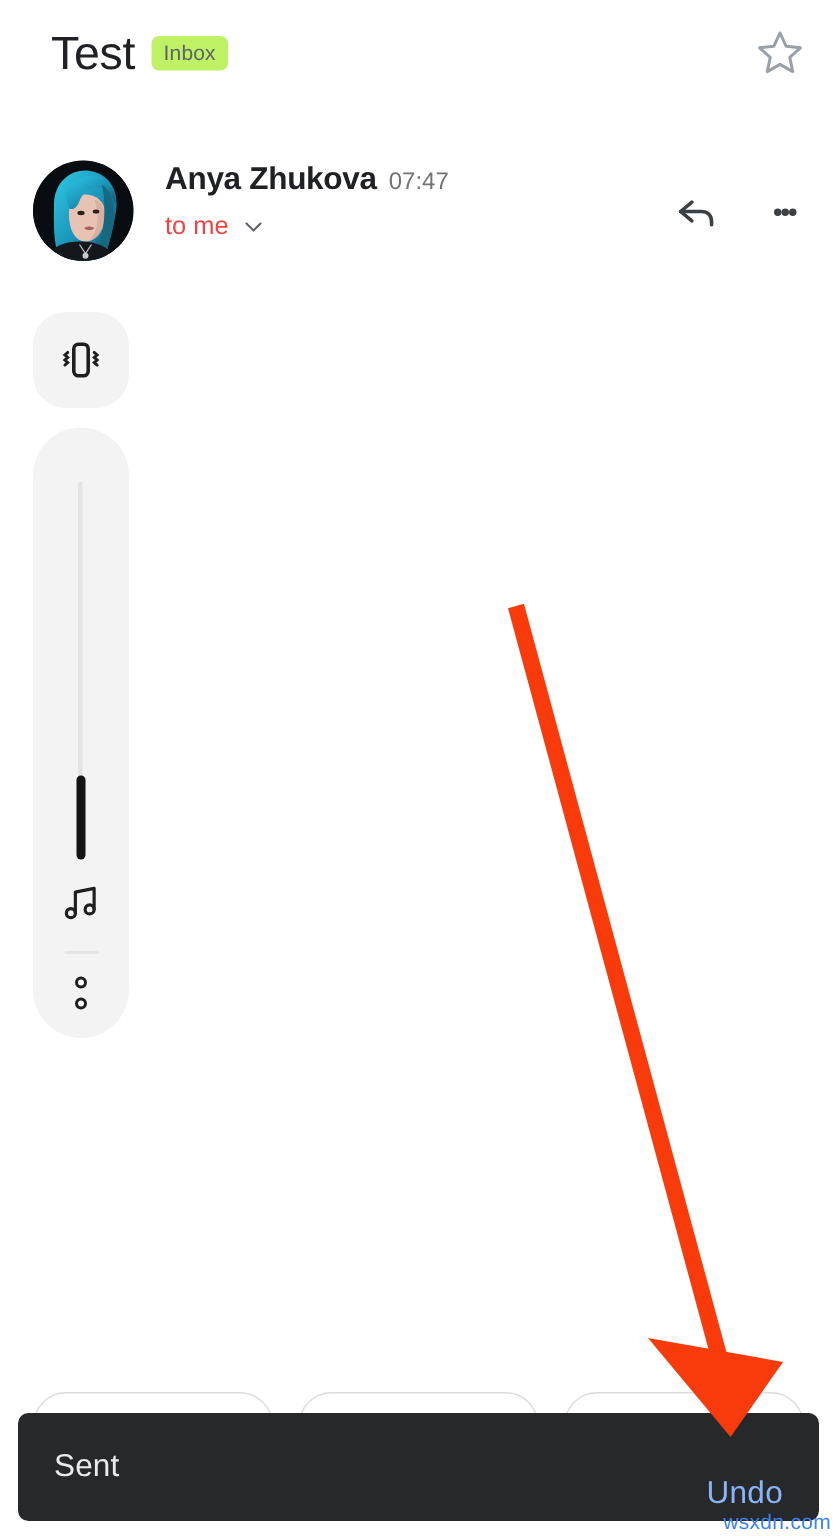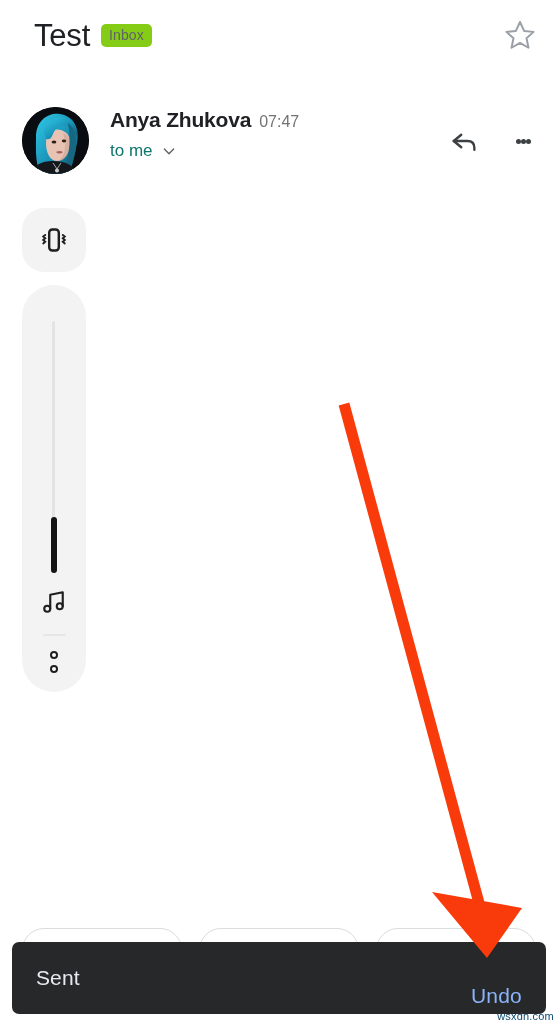--- a/index.html
+++ b/index.html
@@ -29,21 +29,21 @@
   }
   #subject-title {
     font-size: 31px;
     color: #202124;
     font-weight: 400;
     letter-spacing: -0.2px;
     line-height: 1;
   }
   #inbox-chip {
     margin-left: 11px;
-    background: #84cc16;
+    background: #bef264;
     color: #5f6368;
     font-size: 14px;
     border-radius: 5px;
     padding: 4px 8px 5px 8px;
     line-height: 1;
     letter-spacing: 0.1px;
   }
   #star-icon {
     position: absolute;
     right: 16px;
@@ -86,21 +86,21 @@
     color: #737373;
     margin-left: 8px;
   }
   #recipient-line {
     display: flex;
     align-items: center;
     margin-top: 9px;
   }
   #recipient-label {
     font-size: 17px;
-    color: #0f766e;
+    color: #ef4444;
   }
   #recipient-caret {
     margin-left: 8px;
     display: flex; align-items: center;
   }
   #reply-icon {
     position: absolute;
     right: 72px; top: 20px;
     width: 42px; height: 42px;
     display: flex; align-items: center; justify-content: center;
@@ -234,22 +234,22 @@
     left: 0; top: 0;
     width: 558px; height: 1024px;
     pointer-events: none;
   }
 
   
   #watermark {
     position: absolute;
     right: 4px;
     bottom: 2px;
-    font-size: 11px;
-    color: #0c4a6e;
+    font-size: 14px;
+    color: #3b82f6;
     letter-spacing: 0.2px;
     font-family: "Liberation Sans", sans-serif;
   }
 </style>
 </head>
 <body>
 
 <div id="screen">
 
   <div id="subject-row">

